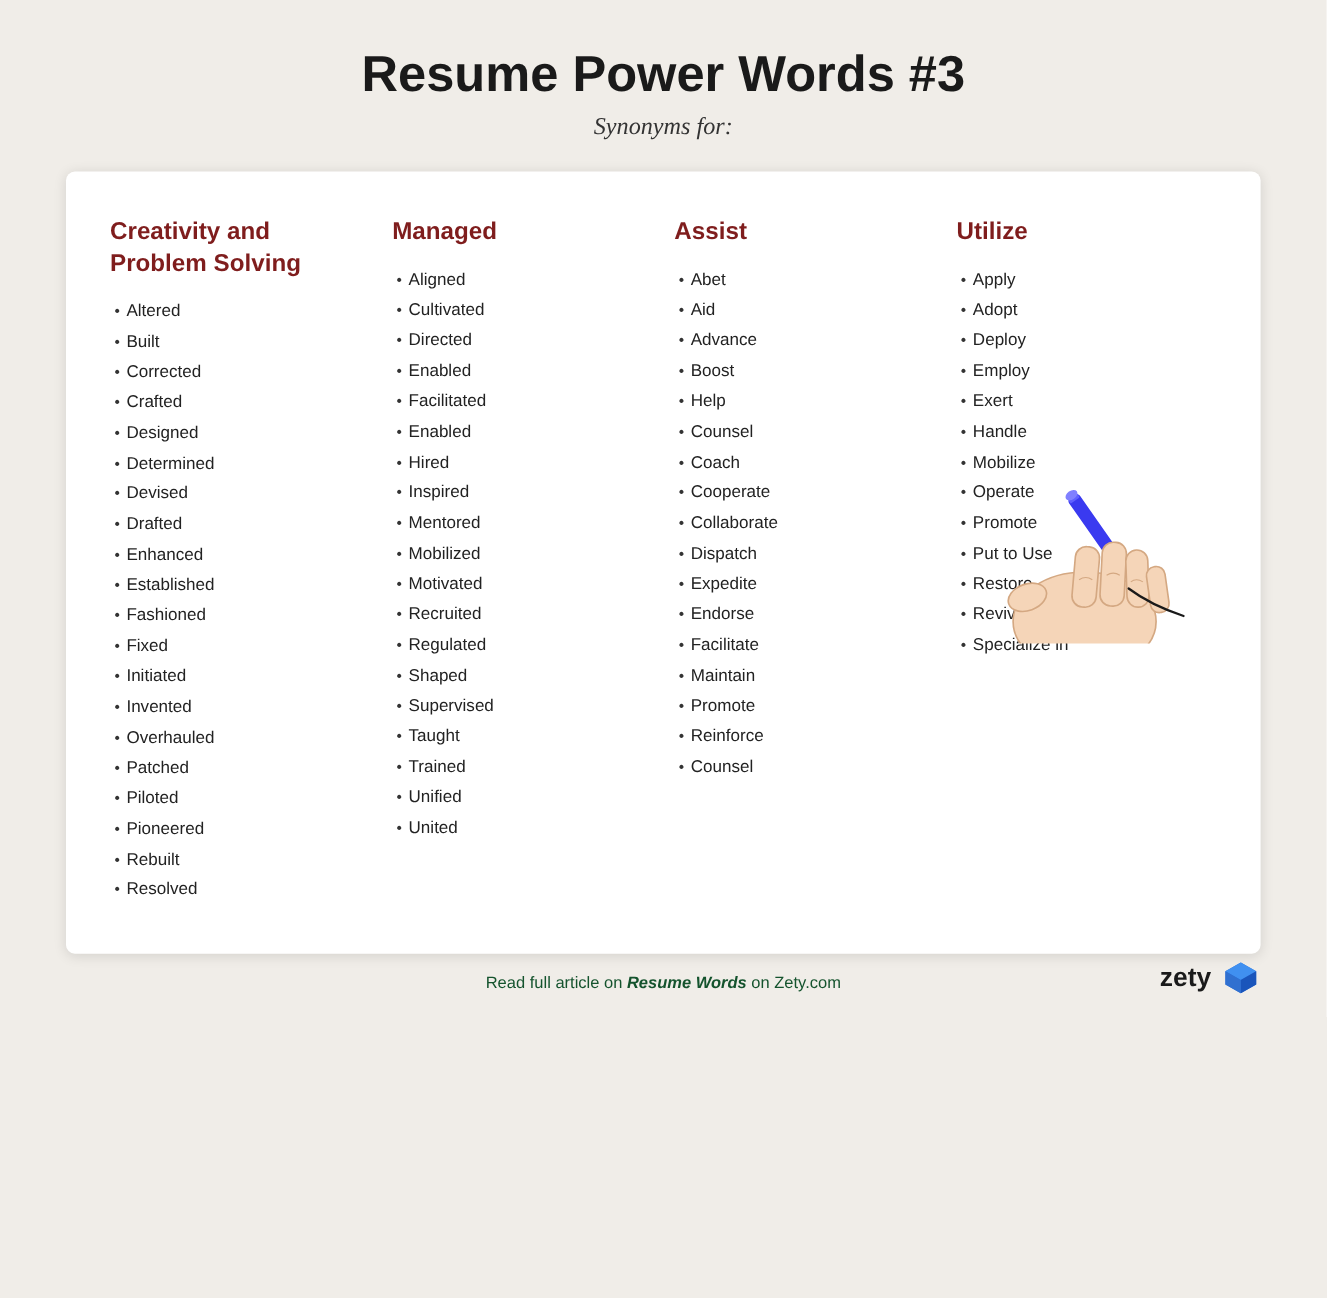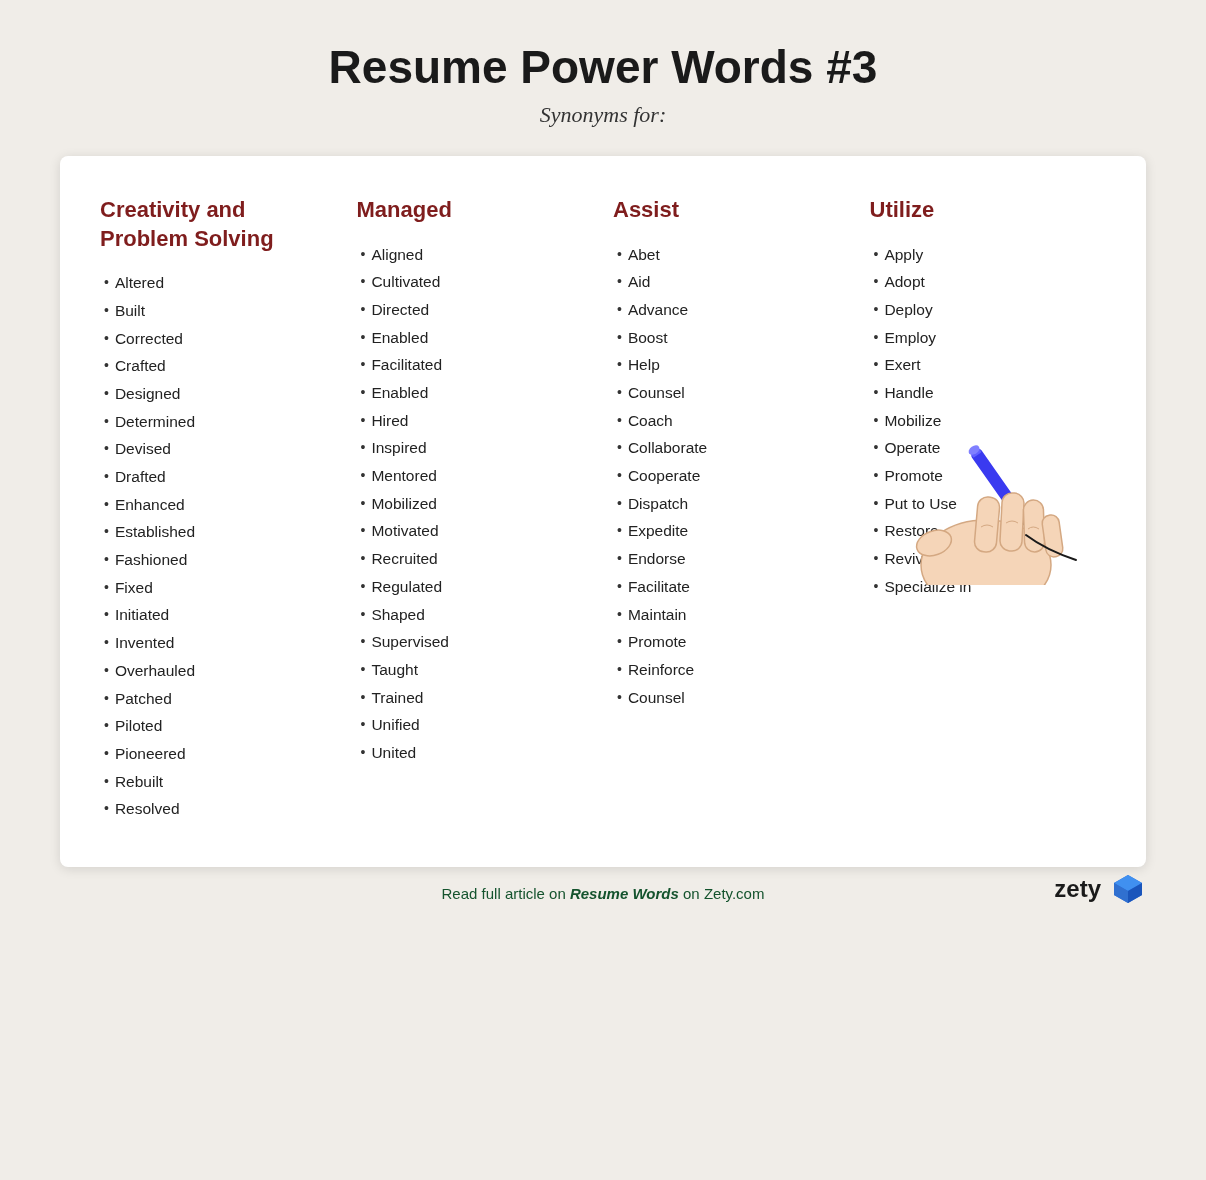--- a/index.html
+++ b/index.html
@@ -211,22 +211,22 @@
     <div class="column">
       <div class="col-header">Assist</div>
       <ul class="word-list">
         <li>Abet</li>
         <li>Aid</li>
         <li>Advance</li>
         <li>Boost</li>
         <li>Help</li>
         <li>Counsel</li>
         <li>Coach</li>
+        <li>Cooperate</li>
         <li>Collaborate</li>
-        <li>Cooperate</li>
         <li>Dispatch</li>
         <li>Expedite</li>
         <li>Endorse</li>
         <li>Facilitate</li>
         <li>Maintain</li>
         <li>Promote</li>
         <li>Reinforce</li>
         <li>Counsel</li>
       </ul>
     </div>

